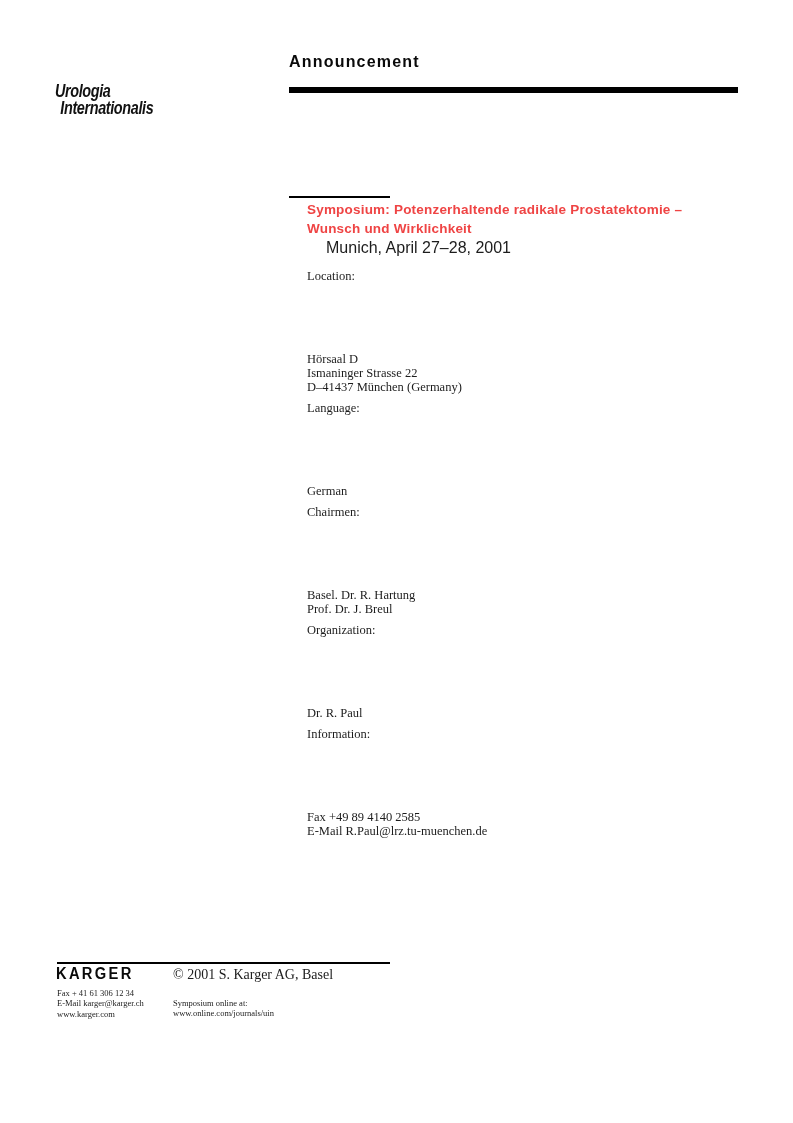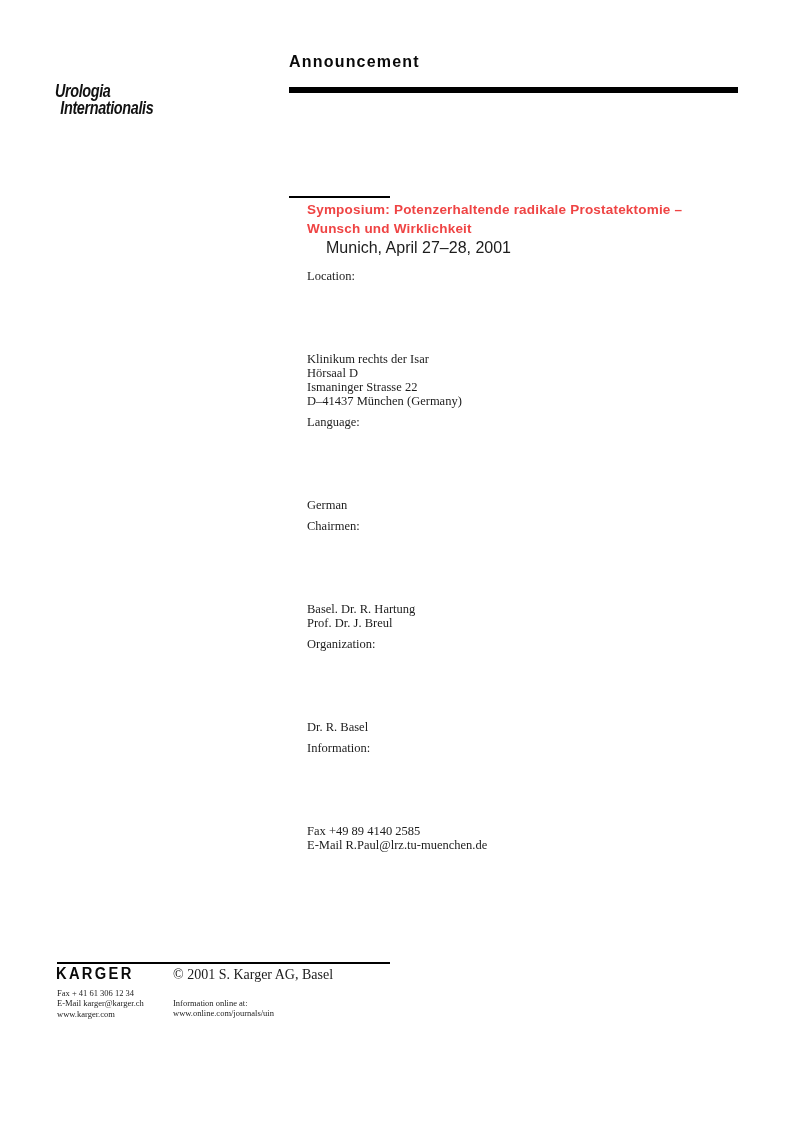--- a/index.html
+++ b/index.html
@@ -166,21 +166,20 @@
   <h2 class="sym-title"><span>Symposium: Potenzerhaltende radikale Prostatektomie –</span><br><span>Wunsch und Wirklichkeit</span></h2>
 
   <div class="event-date">Munich, April 27–28, 2001</div>
 
   <div class="details">
 
       <div class="detail-row">
         <div class="detail-label">Location:</div>
         <div class="detail-value">
 
-        <div class="detail-line">Klinikum rechts der Isar</div>
           <div class="detail-line">Hörsaal D</div>
           <div class="detail-line">Ismaninger Strasse 22</div>
           <div class="detail-line">D–41437 München (Germany)</div>
         </div>
       </div>
 
       <div class="detail-row">
         <div class="detail-label">Language:</div>
         <div class="detail-value">
 
@@ -194,21 +193,21 @@
 
         <div class="detail-line">Basel. Dr. R. Hartung</div>
           <div class="detail-line">Prof. Dr. J. Breul</div>
         </div>
       </div>
 
       <div class="detail-row">
         <div class="detail-label">Organization:</div>
         <div class="detail-value">
 
-        <div class="detail-line">Dr. R. Basel</div>
+        <div class="detail-line">Dr. R. Paul</div>
         </div>
       </div>
 
       <div class="detail-row">
         <div class="detail-label">Information:</div>
         <div class="detail-value">
 
           <div class="detail-line">Fax +49 89 4140 2585</div>
           <div class="detail-line">E-Mail R.Paul@lrz.tu-muenchen.de</div>
         </div>
@@ -221,17 +220,17 @@
 
   <div class="footer-contact">
 
   <div>Fax + 41 61 306 12 34</div>
       <div>E-Mail karger@karger.ch</div>
       <div>www.karger.com</div>
     </div>
 
   <div class="footer-online">
 
-  <div>Information online at:</div>
+  <div>Symposium online at:</div>
       <div>www.online.com/journals/uin</div>
     </div>
 
 </div>
 
 </body></html>

